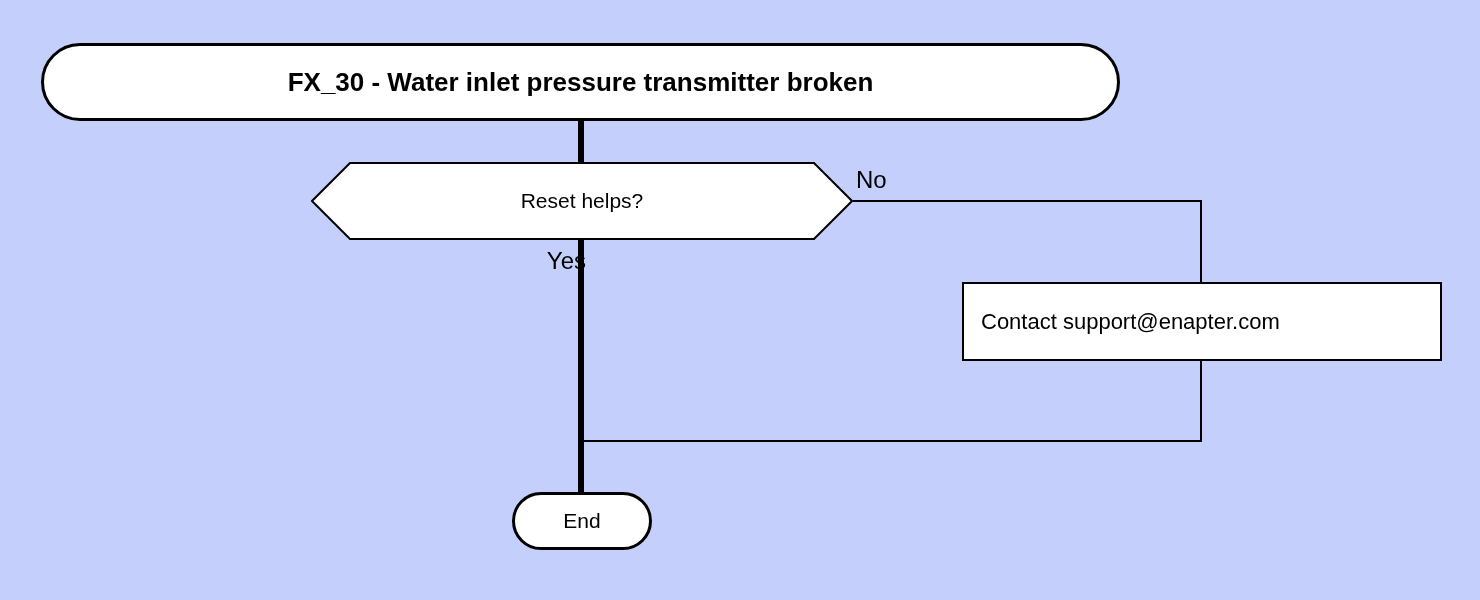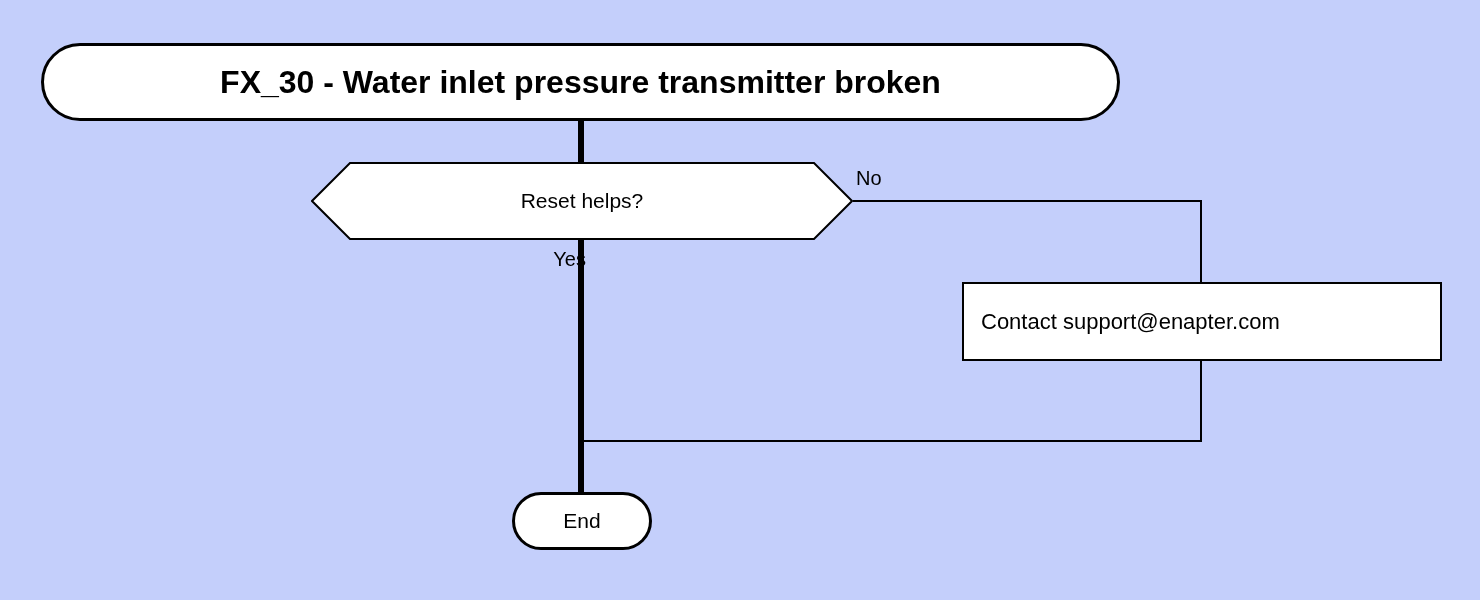--- a/index.html
+++ b/index.html
@@ -28,21 +28,21 @@
     display: flex;
     align-items: center;
     justify-content: center;
     z-index: 2;
   }
   .title-node {
     left: 41px; top: 43px;
     width: 1079px; height: 78px;
     border-width: 3px;
     border-radius: 39px;
-    font-size: 32px;
+    font-size: 26px;
     font-weight: bold;
     z-index: 3;
   }
   .decision-node {
     position: absolute;
     left: 311px; top: 162px;
     width: 542px; height: 78px;
     z-index: 2;
   }
   .decision-node svg { display: block; }
@@ -76,21 +76,21 @@
   }
   .line-title-decision { left: 578px; top: 119px; height: 45px; }
   .line-decision-end   { left: 578px; top: 239px; height: 255px; }
   .thin-lines {
     position: absolute;
     left: 0; top: 0;
     z-index: 1;
   }
   .edge-label {
     position: absolute;
-    font-size: 20px;
+    font-size: 24px;
     z-index: 4;
     line-height: 1;
   }
   .no-label  { left: 856px; top: 168px; }
   .yes-label { left: 528px; top: 249px; width: 58px; text-align: right; }
 </style>
 </head>
 <body>
 
 <div class="canvas">

